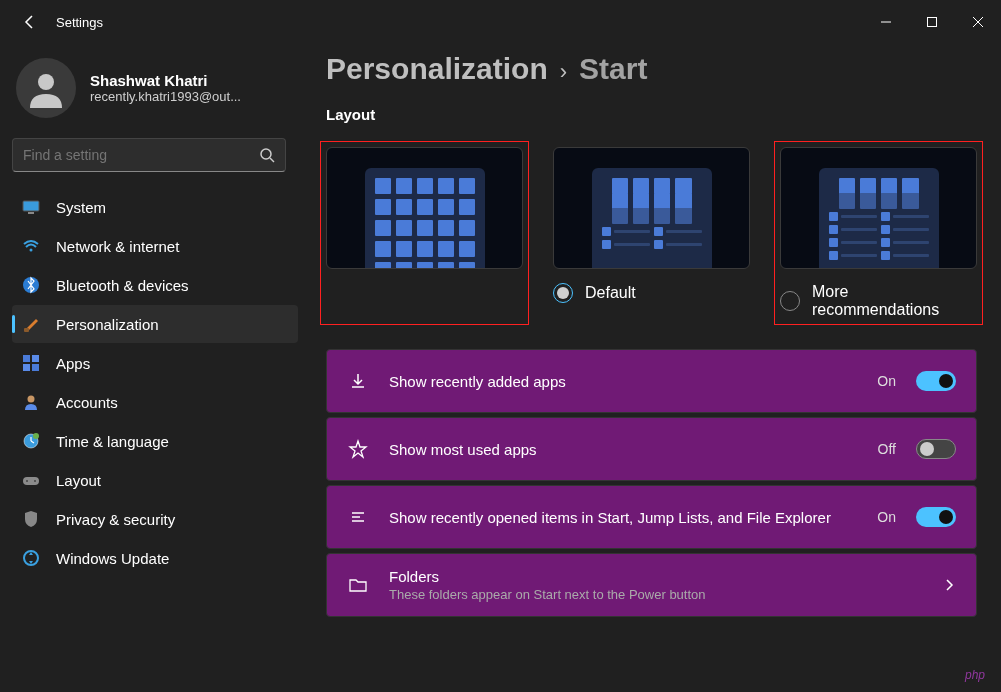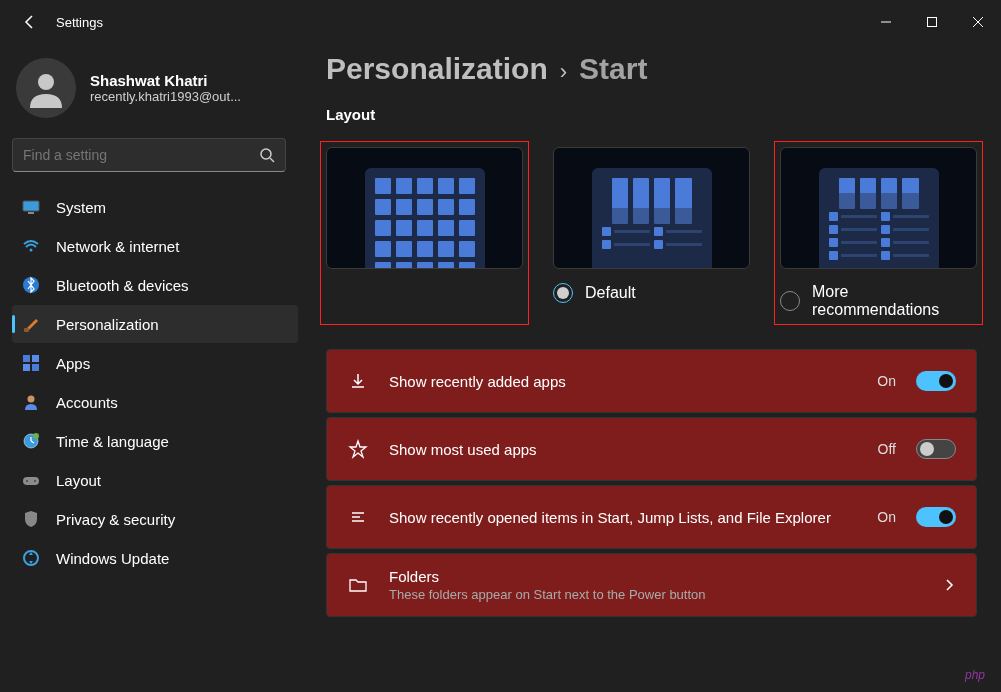--- a/index.html
+++ b/index.html
@@ -57,21 +57,21 @@
 .reco-item { display: flex; align-items: center; gap: 3px; flex: 1; }
 .reco-icon { width: 9px; height: 9px; background: #4a7bd8; border-radius: 1px; flex-shrink: 0; }
 .reco-bar { height: 3px; background: #2e4470; flex: 1; border-radius: 1px; }
 
 .radio-row { display: flex; align-items: center; gap: 12px; margin-top: 14px; cursor: pointer; }
 .radio { width: 20px; height: 20px; border: 1px solid #888; border-radius: 50%; flex-shrink: 0; position: relative; }
 .radio.checked { border-color: #4cc2ff; }
 .radio.checked::after { content: ""; position: absolute; left: 3px; top: 3px; right: 3px; bottom: 3px; background: #cfcfcf; border-radius: 50%; }
 .radio-label { font-size: 16px; }
 
-.setting-row { background: #7f1d1d; border: 1px solid #333; border-radius: 4px; min-height: 64px; display: flex; align-items: center; padding: 14px 20px; margin-bottom: 4px; gap: 20px; cursor: pointer; }
+.setting-row { background: #701a75; border: 1px solid #333; border-radius: 4px; min-height: 64px; display: flex; align-items: center; padding: 14px 20px; margin-bottom: 4px; gap: 20px; cursor: pointer; }
 .setting-icon { width: 22px; display: flex; align-items: center; justify-content: center; color: #fff; flex-shrink: 0; }
 .setting-text { flex: 1; }
 .setting-title { font-size: 15px; }
 .setting-sub { font-size: 13px; color: #aaa; margin-top: 2px; }
 .toggle-state { font-size: 14px; color: #ddd; }
 .toggle { width: 40px; height: 20px; border-radius: 10px; position: relative; flex-shrink: 0; }
 .toggle.on { background: #4cc2ff; }
 .toggle.on::after { content: ""; position: absolute; right: 3px; top: 3px; width: 14px; height: 14px; background: #111; border-radius: 50%; }
 .toggle.off { background: #444; border: 1px solid #888; }
 .toggle.off::after { content: ""; position: absolute; left: 3px; top: 2px; width: 14px; height: 14px; background: #ccc; border-radius: 50%; }

